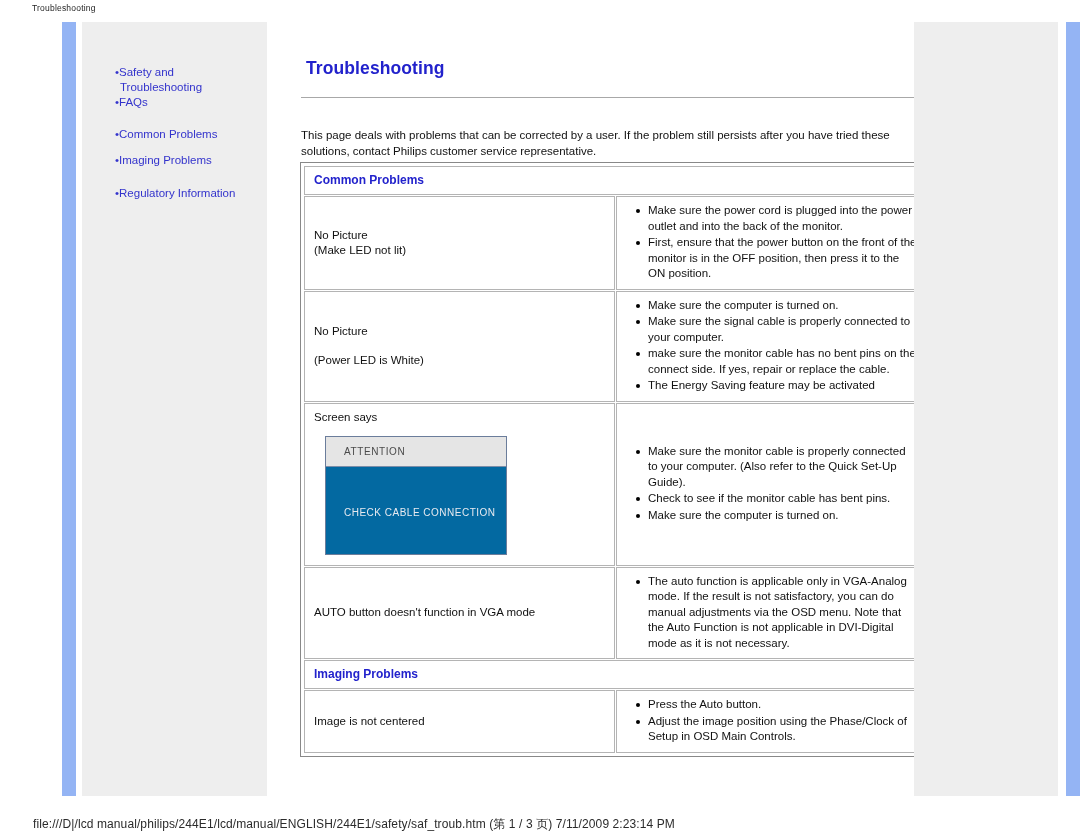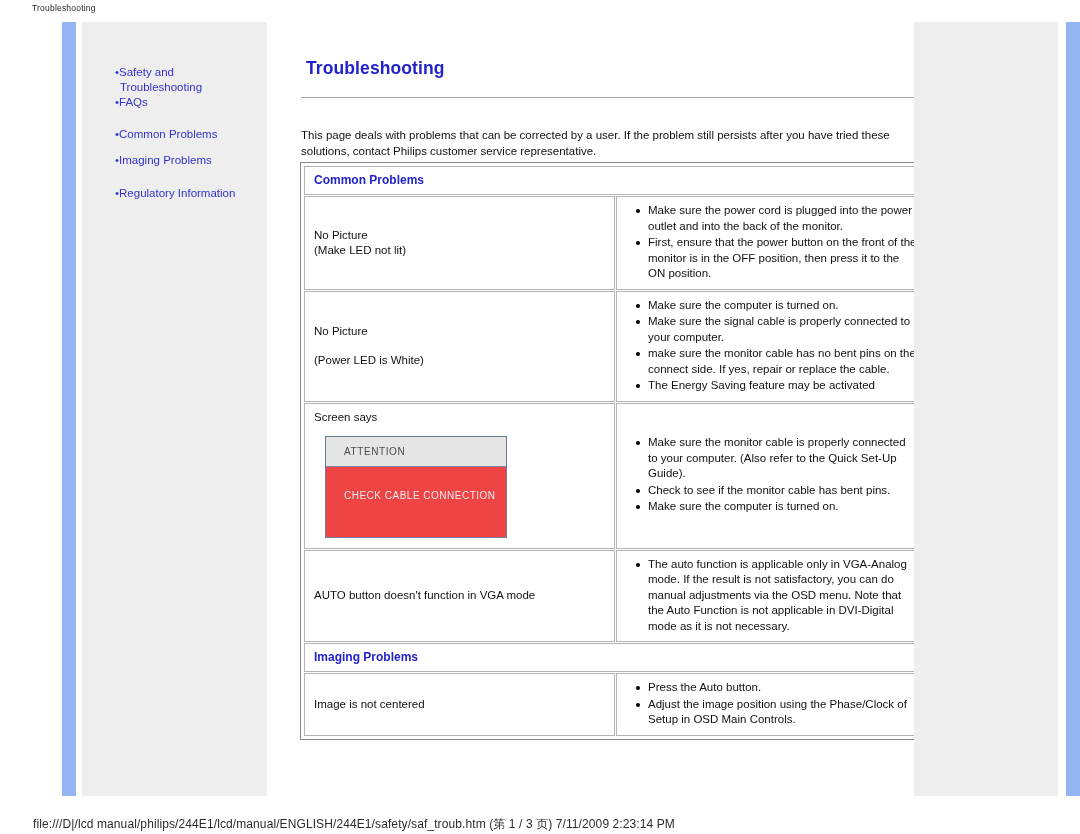--- a/index.html
+++ b/index.html
@@ -244,25 +244,25 @@
   }
   .attention-head {
     background: #e5e5e5;
     color: #4a4a4a;
     font-size: 10px;
     letter-spacing: .6px;
     padding: 7px 0 7px 18px;
     border-bottom: 1px solid #7b8da8;
   }
   .attention-body {
-    background: #ef4444;
+    background: #0369a1;
     color: #e8eaf0;
     font-size: 10px;
     letter-spacing: .5px;
-    padding: 21px 0 34px 18px;
+    padding: 38px 0 34px 18px;
   }
   td.screen-says { vertical-align: top; padding-top: 9px; }
   .screen-says-label { display:block; }
 </style>
 </head>
 <body>
 
 <div id="page">
 
   <div class="print-header">Troubleshooting</div>

